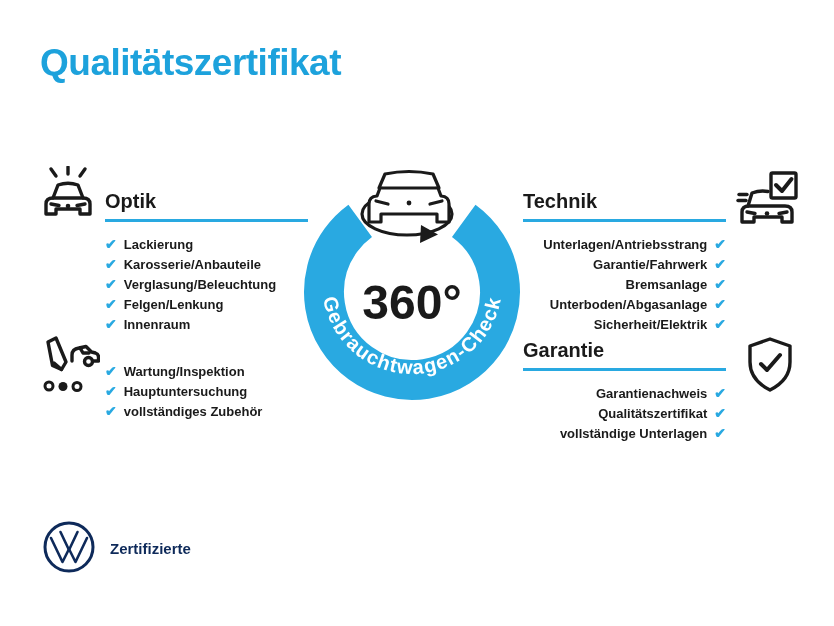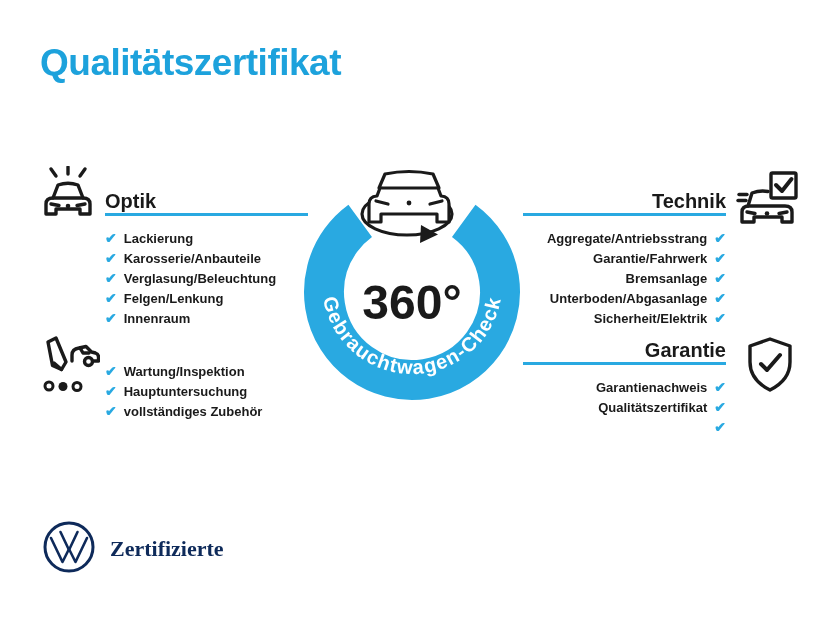--- a/index.html
+++ b/index.html
@@ -15,23 +15,23 @@
   }
   .title{
     position:absolute;left:40px;top:42px;
     font-size:37px;font-weight:bold;color:var(--title-blue);
     letter-spacing:-0.5px;
   }
   
   .section{position:absolute;width:203px;}
   .section h2{
     margin:0;font-size:20px;font-weight:bold;color:var(--ink);
-    border-bottom:3px solid var(--blue);line-height:23px;
-  }
-  .sec-right h2{text-align:right;}
+    padding-bottom:6px;border-bottom:3px solid var(--blue);line-height:23px;
+  }
+  .sec-right h2{}
   .list{margin-top:12px;}
   .item{
     display:flex;align-items:center;height:20px;
     font-size:13px;font-weight:bold;color:var(--ink);white-space:nowrap;
   }
   .item .check{
     color:var(--blue);font-size:14px;line-height:14px;flex:0 0 auto;
   }
   .sec-left .item .check{margin-right:7px;}
   .sec-right .item{flex-direction:row-reverse;}
@@ -48,21 +48,21 @@
   #icon-garantie{left:742px;top:336px;}
   .corner-icon svg{display:block;}
   
   .center-graphic{position:absolute;left:296px;top:158px;}
   
   .footer{
     position:absolute;left:42px;top:520px;
     display:flex;align-items:center;gap:14px;
   }
   .footer-text{
-    font-size:22px;font-weight:bold;color:var(--navy);line-height:22px;font-family:Liberation Serif, serif;
+    font-size:15px;font-weight:bold;color:var(--navy);line-height:22px;
   }
   .icon-stroke{stroke:var(--ink);fill:none;stroke-linecap:round;stroke-linejoin:round;}
 </style>
 </head>
 <body>
 
 <div class="page">
 
   <div class="title">Qualitätszertifikat</div>
 
@@ -145,21 +145,21 @@
           <span>Innenraum</span>
         </div>
     </div>
   </div>
 
   <div class="section sec-right" id="sec-technik">
     <h2>Technik</h2>
     <div class="list">
       <div class="item">
           <span class="check">✔</span>
-          <span>Aggregate/Antriebsstrang</span>
+          <span>Unterlagen/Antriebsstrang</span>
         </div>
       <div class="item">
           <span class="check">✔</span>
           <span>Garantie/Fahrwerk</span>
         </div>
       <div class="item">
           <span class="check">✔</span>
           <span>Bremsanlage</span>
         </div>
       <div class="item">
@@ -196,20 +196,21 @@
       <div class="item">
           <span class="check">✔</span>
           <span>Garantienachweis</span>
         </div>
       <div class="item">
           <span class="check">✔</span>
           <span>Qualitätszertifikat</span>
         </div>
       <div class="item">
           <span class="check">✔</span>
+          <span>vollständige Unterlagen</span>
         </div>
     </div>
   </div>
 
   <div class="center-graphic">
     <svg width="236" height="254" viewBox="296 158 236 254">
 
       <circle cx="412" cy="292" r="88" fill="none" stroke="#29a9e1" stroke-width="40" pathLength="360" stroke-dasharray="288 72" transform="rotate(-54 412 292)"></circle>
 
       <ellipse cx="407" cy="214" rx="45" ry="21" fill="none" stroke="#1a1a1a" stroke-width="3.2"></ellipse>

